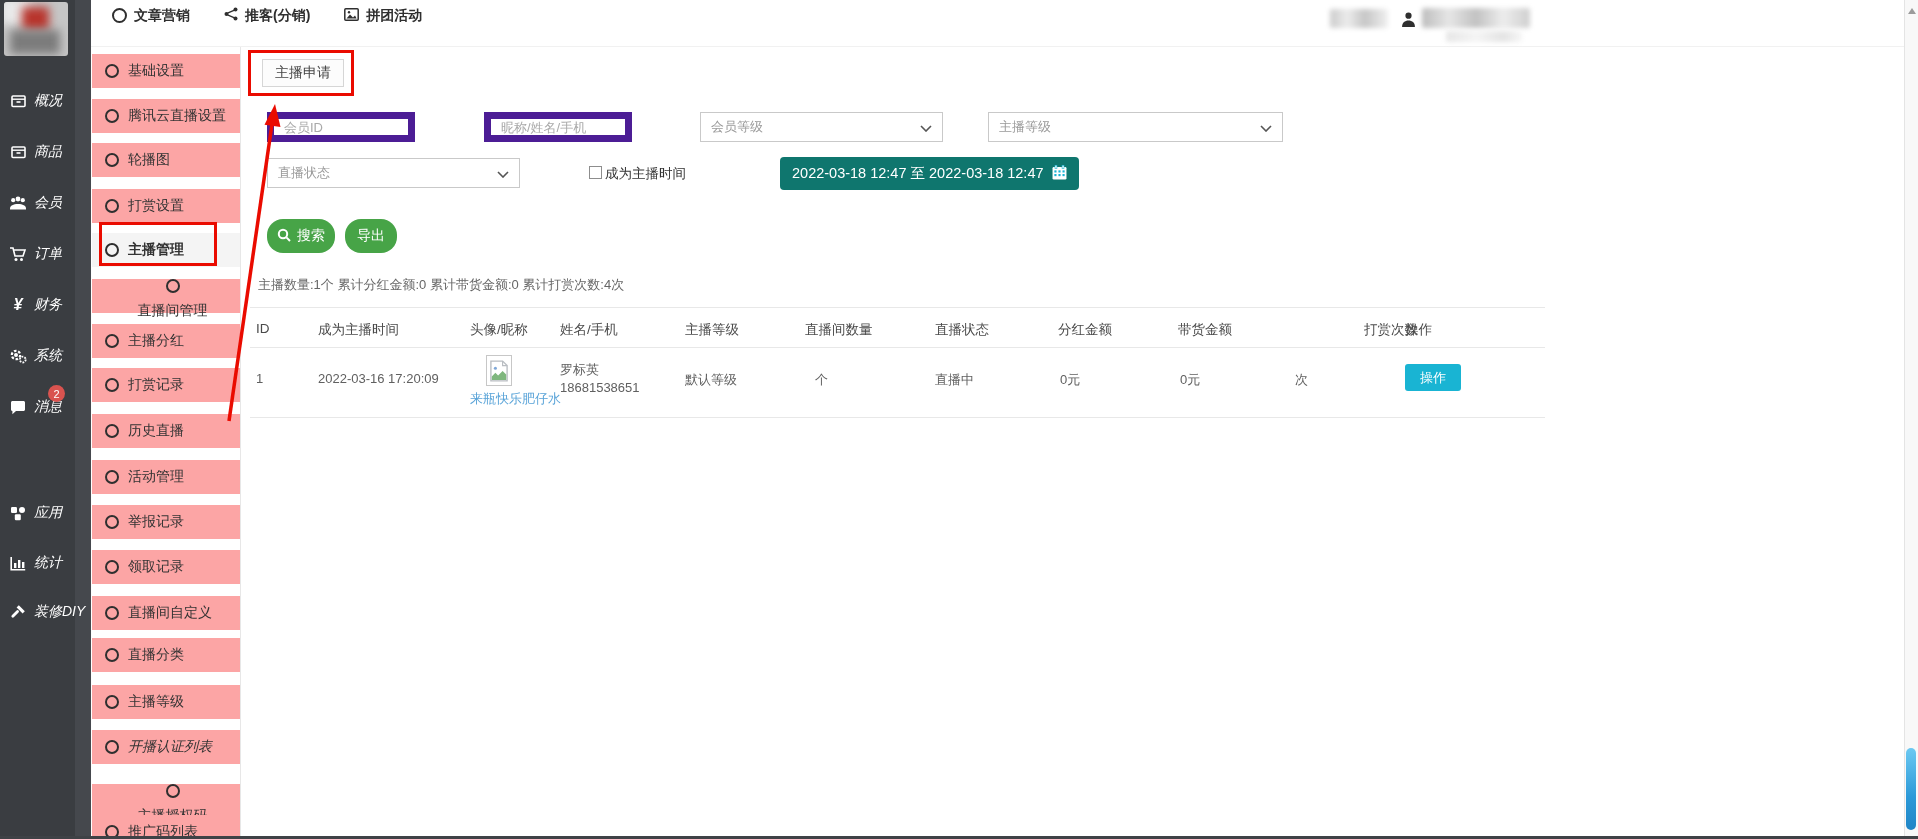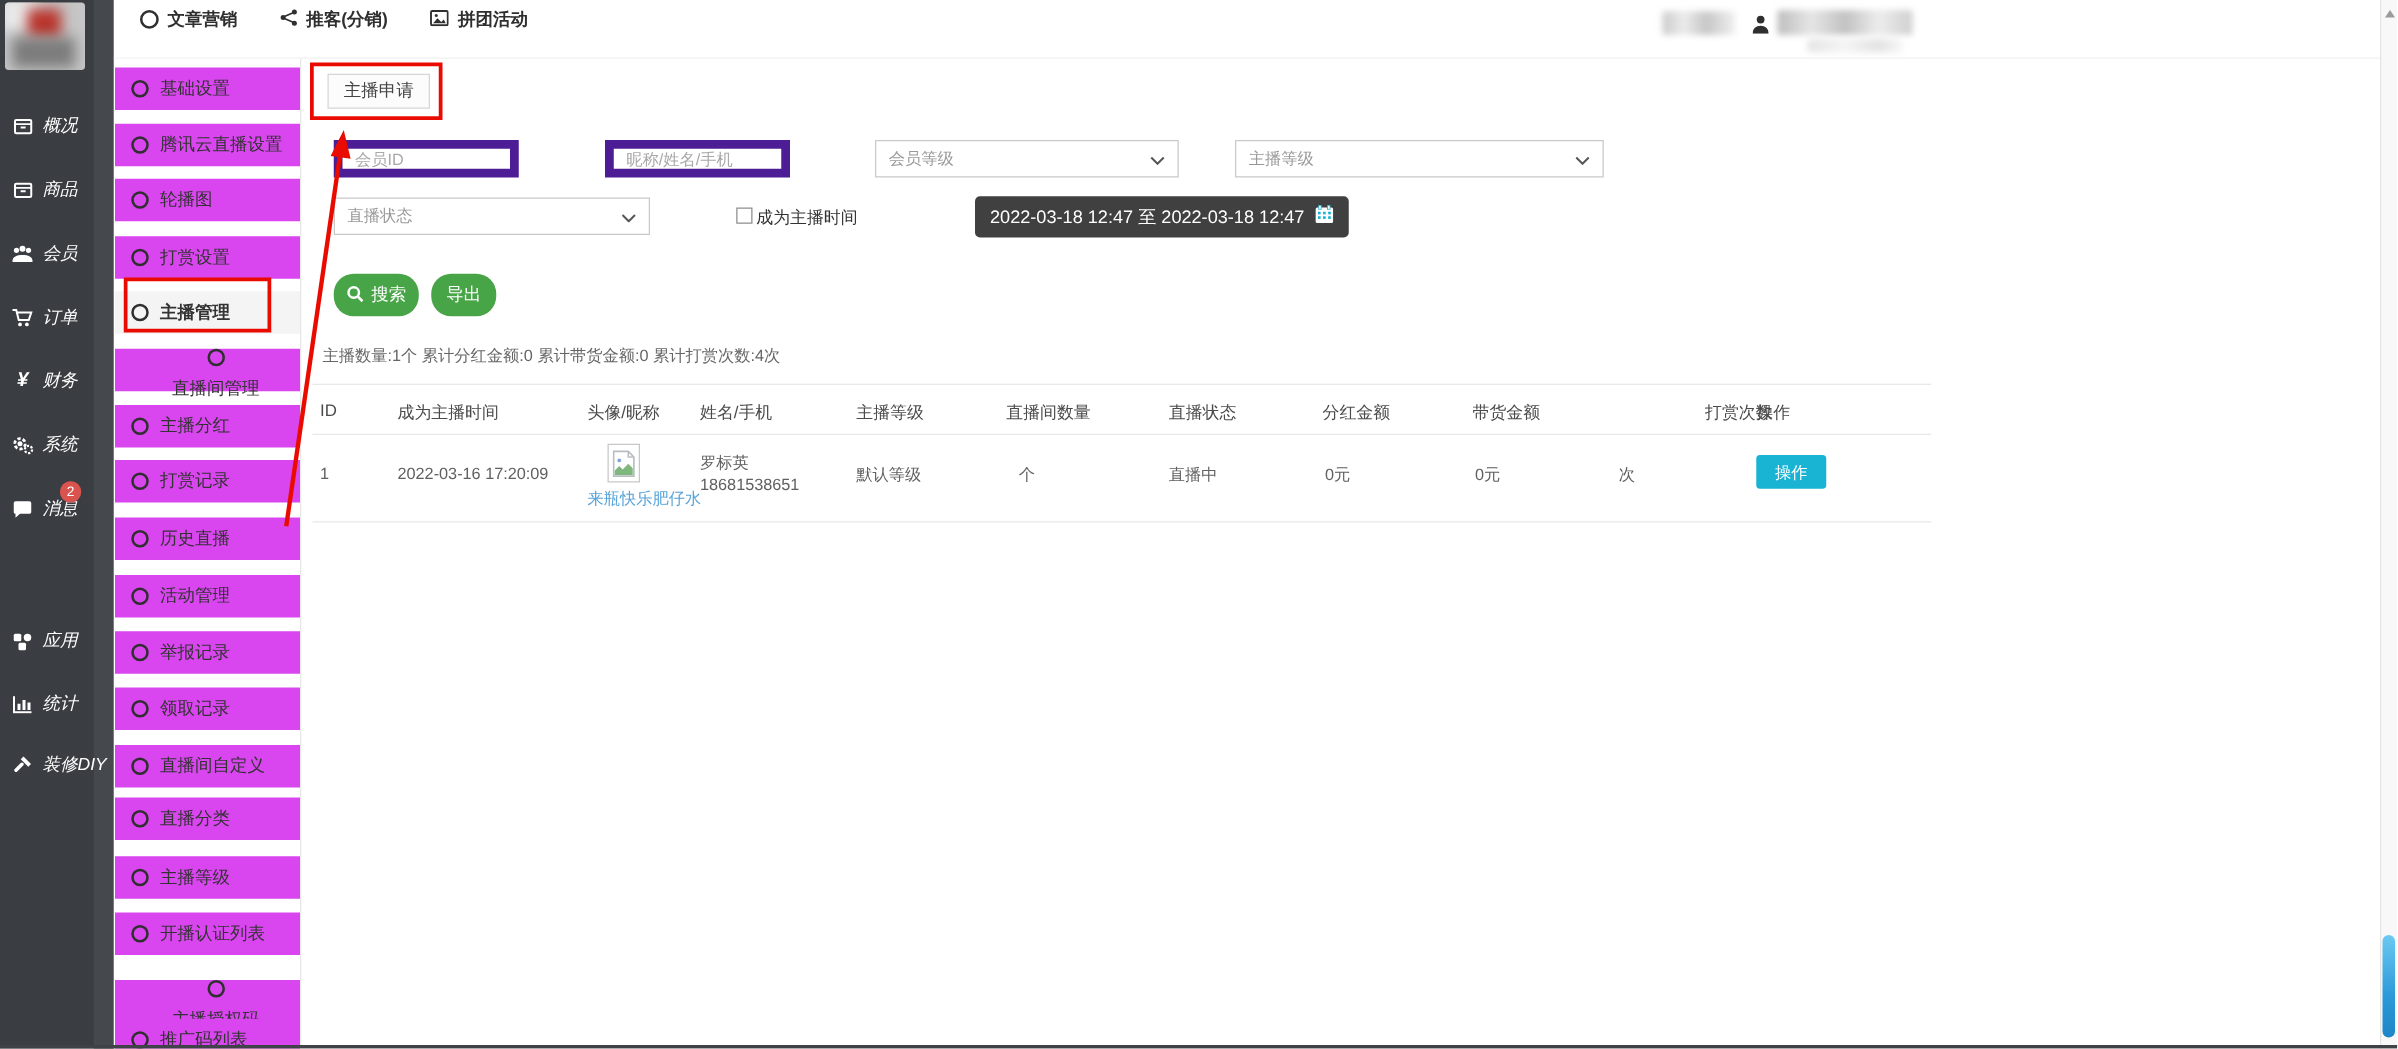--- a/index.html
+++ b/index.html
@@ -18,36 +18,36 @@
          display:flex;align-items:center;justify-content:center;}
   
   .topbar{left:91px;top:0;width:1813px;height:47px;background:#fff;border-bottom:1px solid #f1f1f1;box-sizing:border-box;}
   .navwrap{left:112px;top:0;height:31px;display:flex;align-items:center;gap:34px;}
   .navitem{display:flex;align-items:center;gap:7px;font-size:14px;font-weight:bold;color:#2f2f2f;cursor:pointer;}
   .ring13{width:11px;height:11px;border:2px solid #2f2f2f;border-radius:50%;}
   .blob{filter:blur(2.5px);border-radius:2px;}
   
   .panel{left:91px;top:47px;width:150px;height:789px;background:#fff;border-right:1px solid #e7e7e7;box-sizing:border-box;}
   .mitem{left:92px;width:148px;height:34px;display:flex;align-items:center;gap:9px;padding-left:13px;
-         box-sizing:border-box;font-size:14px;color:#333;cursor:pointer;background:#d946ef;}
+         box-sizing:border-box;font-size:14px;color:#333;cursor:pointer;background:#fca5a5;}
   .mitem.active{background:#f4f4f4;font-weight:bold;}
   .mring{width:10px;height:10px;border:2px solid #2f2f2f;border-radius:50%;flex:none;}
   
   .redbox{border:3px solid #ea0b00;box-sizing:border-box;z-index:9;pointer-events:none;}
   
   .tab{left:262px;top:59px;width:82px;height:28px;background:#fcfcfc;border:1px solid #d6d6d6;
        box-sizing:border-box;display:flex;align-items:center;justify-content:center;font-size:14px;color:#444;cursor:pointer;}
   
   .tinput{height:30px;border:7px solid #4c1d95;box-sizing:border-box;padding:0 10px;font-size:13px;
           font-family:inherit;color:#333;outline:none;}
   .tinput::placeholder{color:#a9a9a9;}
   .tselect{height:30px;border:1px solid #c9c9c9;box-sizing:border-box;display:flex;align-items:center;
            justify-content:space-between;padding:0 10px;font-size:13px;color:#999;cursor:pointer;background:#fff;}
   .cbx{width:13px;height:13px;border:1px solid #8d8d8d;box-sizing:border-box;background:#fff;cursor:pointer;}
-  .datebtn{height:33px;background:#404040;border-radius:4px;color:#fff;font-size:14.5px;display:inline-flex;
+  .datebtn{height:33px;background:#0f766e;border-radius:4px;color:#fff;font-size:14.5px;display:inline-flex;
            align-items:center;gap:8px;padding:0 12px;cursor:pointer;white-space:nowrap;}
   .gbtn{height:34px;background:#47a447;border-radius:16px;color:#fff;font-size:14px;display:inline-flex;
         align-items:center;justify-content:center;gap:6px;cursor:pointer;box-sizing:border-box;}
   
   .hrule{height:1px;background:#e8e8e8;}
   .hdr{top:321px;font-size:13.5px;color:#4a4a4a;white-space:nowrap;}
   .cell{top:371px;font-size:13px;color:#606060;white-space:nowrap;}
   .imgbox{left:486px;top:355px;width:26px;height:31px;border:1px solid #c7c7c7;box-sizing:border-box;
           display:flex;align-items:center;justify-content:center;background:#fff;}
   .nicklink{left:470px;top:390px;font-size:13px;color:#58a3d8;cursor:pointer;white-space:nowrap;}
@@ -257,21 +257,21 @@
       <span>直播间自定义</span>
     </div>
   <div class="abs mitem" style="top:638px;">
       <span class="mring"></span>
       <span>直播分类</span>
     </div>
   <div class="abs mitem" style="top:685px;">
       <span class="mring"></span>
       <span>主播等级</span>
     </div>
-  <div class="abs mitem" style="top:730px;">
+  <div class="abs mitem" style="top:730px;font-style:italic;">
       <span class="mring"></span>
       <span>开播认证列表</span>
     </div>
   <div class="abs mitem" style="top:784px;flex-direction:column;">
       <span class="mring"></span>
       <span>主播授权码</span>
     </div>
   <div class="abs mitem" style="top:815px;">
       <span class="mring"></span>
       <span>推广码列表</span>

